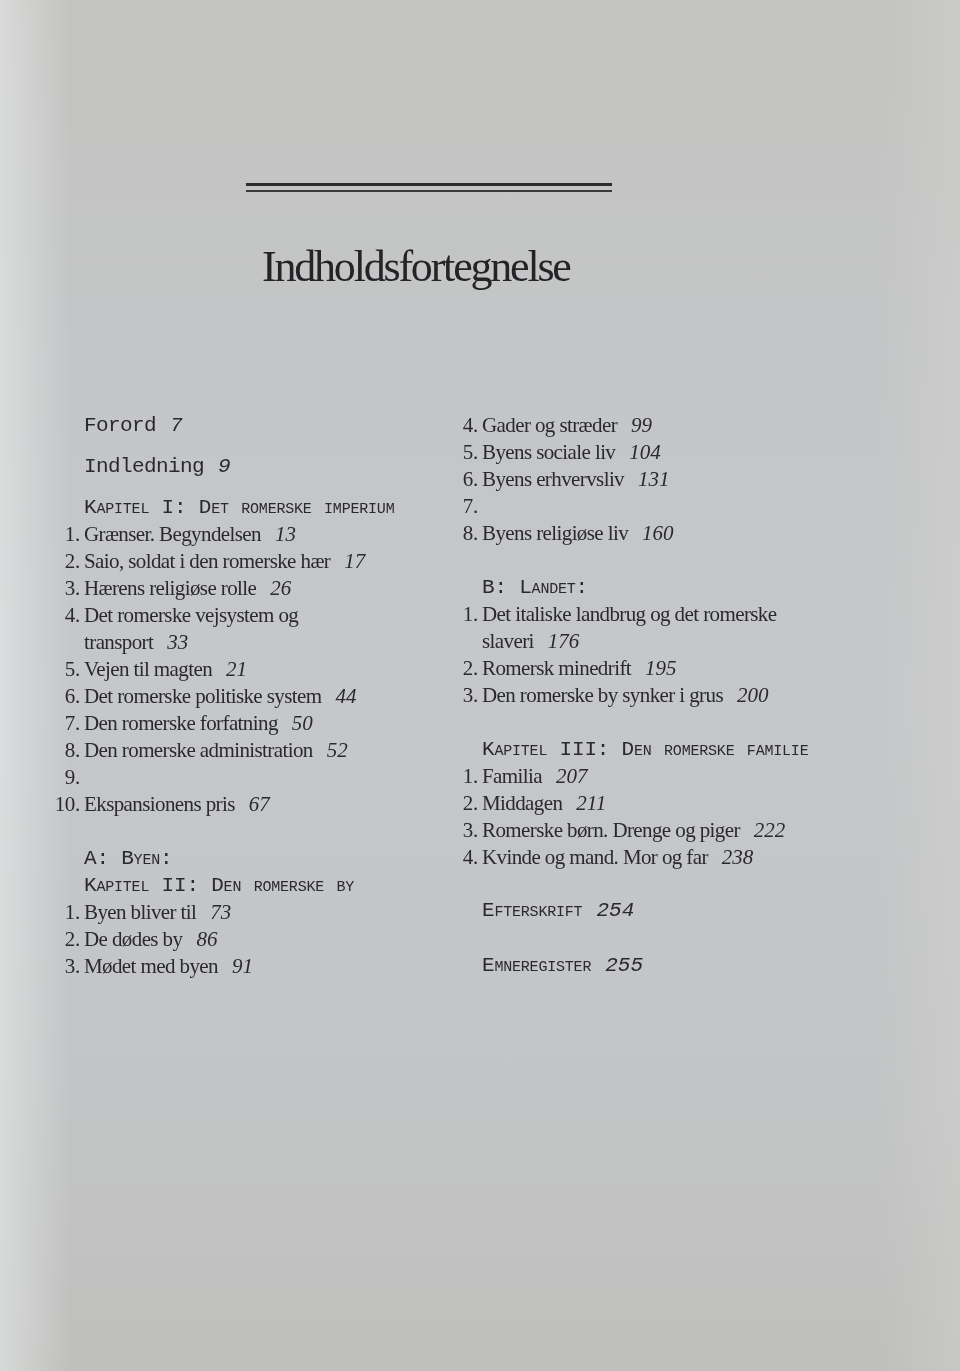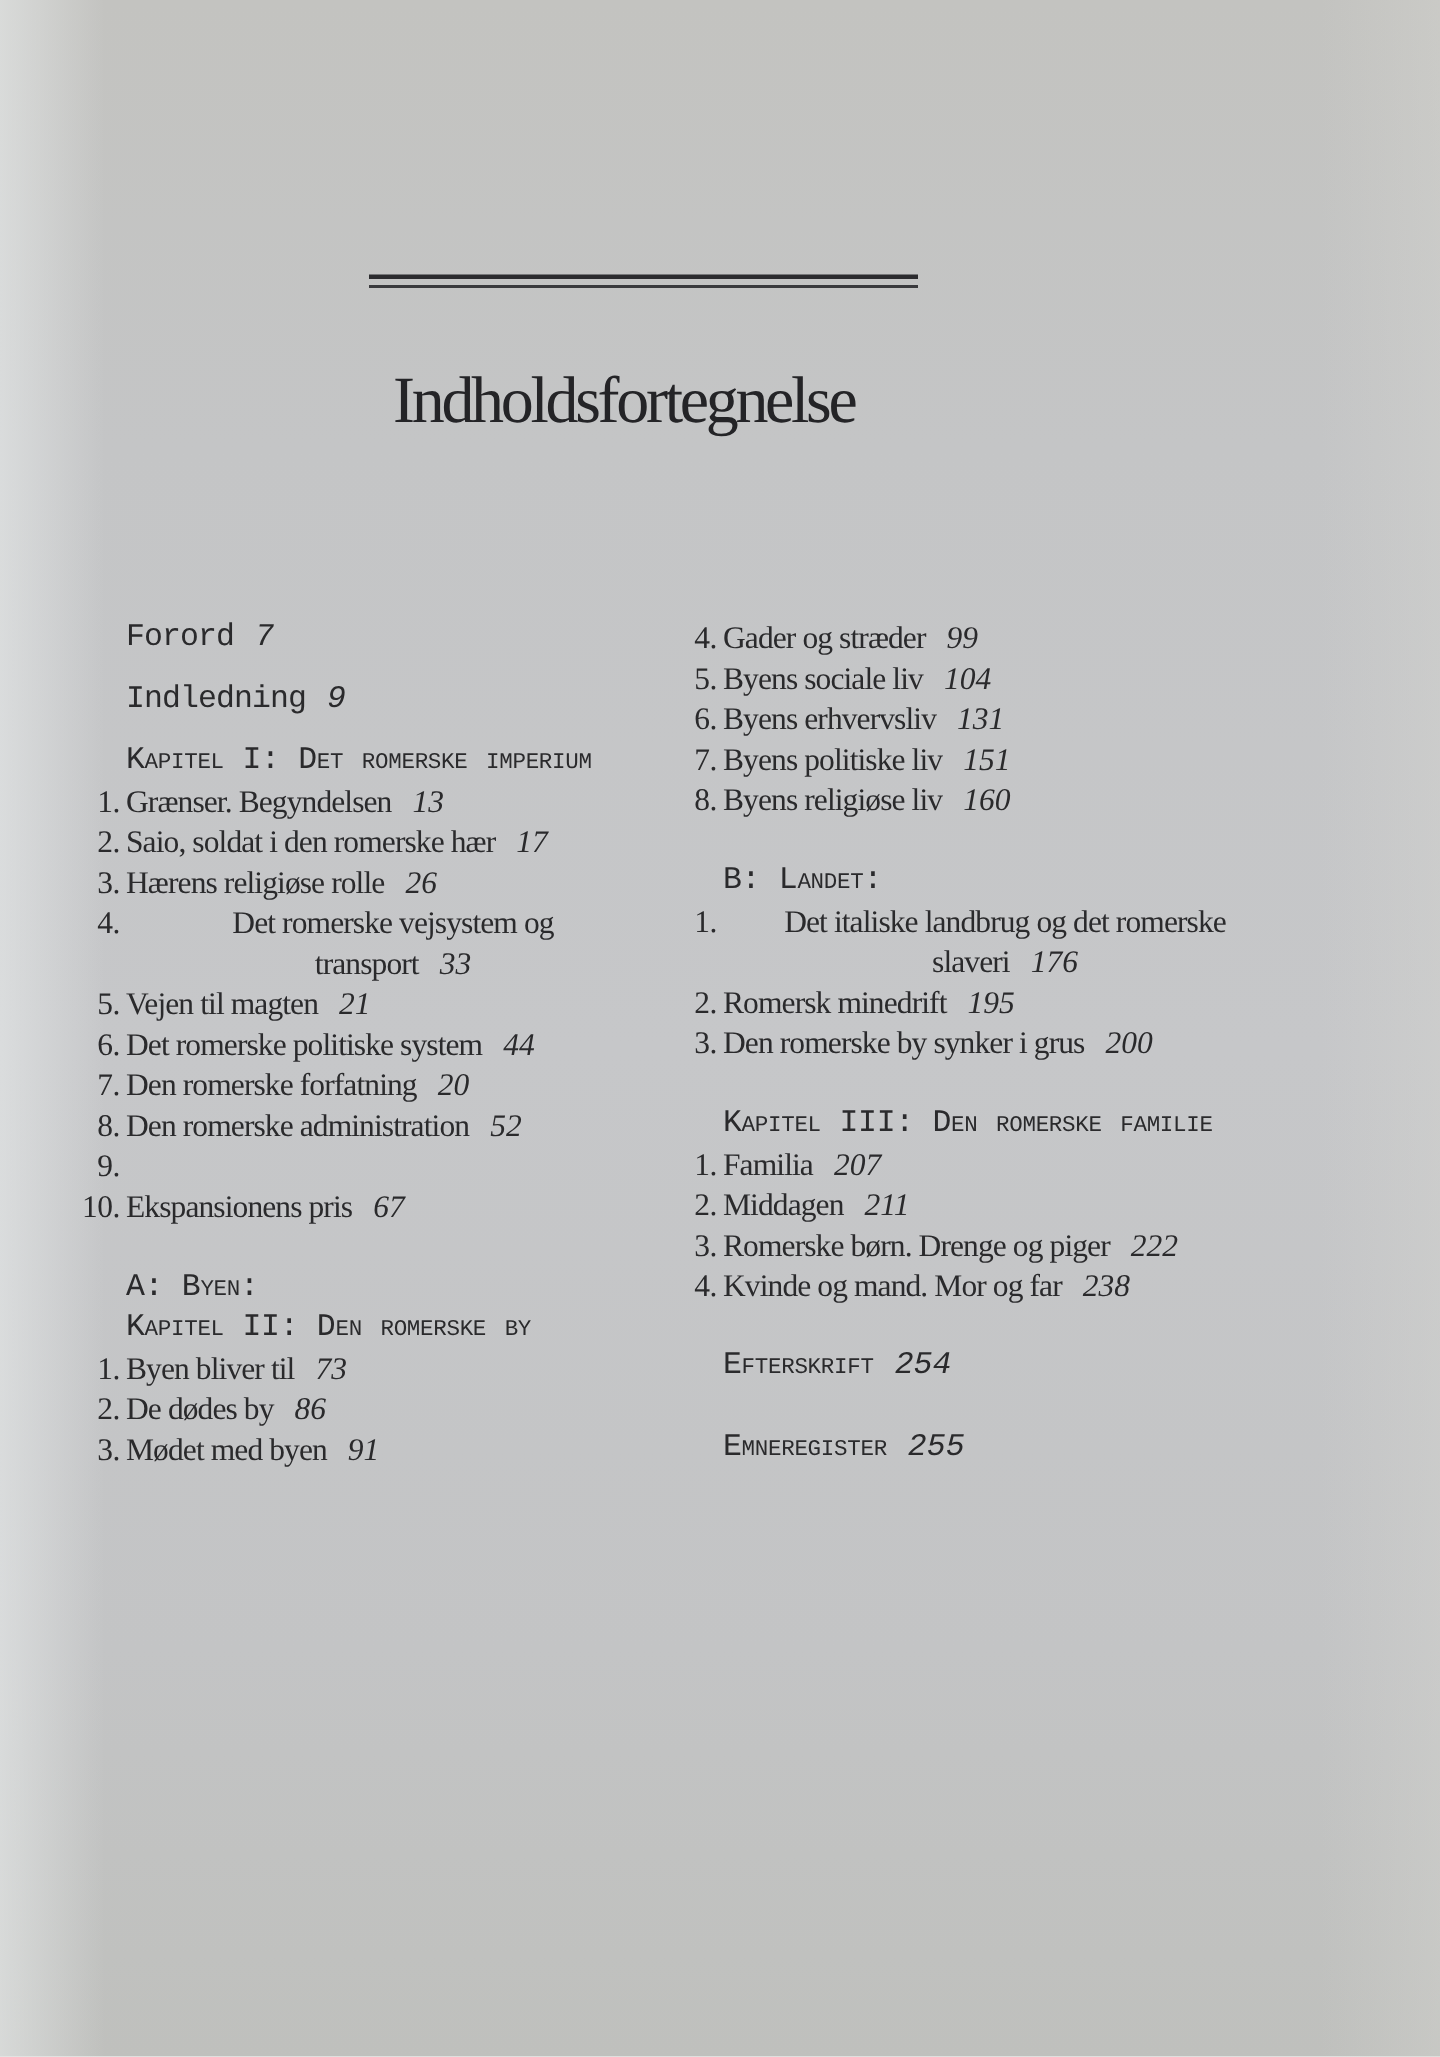--- a/index.html
+++ b/index.html
@@ -73,21 +73,21 @@
     }
     .sc {
       font-variant: small-caps;
       letter-spacing: -0.2px;
       text-align: right;
     }
     .heading-line {
       padding-left: 44px;
       font-family: Liberation Mono, monospace;
     }
-    .line { display: block; text-align: center; }
+    .line { display: block; }
   </style>
 </head>
 <body>
 
 <div class="rules">
   <div class="rule-thick"></div>
   <div class="rule-gap"></div>
   <div class="rule-thin"></div>
 </div>
 
@@ -128,21 +128,21 @@
   <div class="entry">
     <span class="num">5.</span>
     <span class="text-block"><span>Vejen til magten</span><span class="pg">21</span></span>
   </div>
   <div class="entry">
     <span class="num">6.</span>
     <span class="text-block"><span>Det romerske politiske system</span><span class="pg">44</span></span>
   </div>
   <div class="entry">
     <span class="num">7.</span>
-    <span class="text-block"><span>Den romerske forfatning</span><span class="pg">20</span></span>
+    <span class="text-block"><span>Den romerske forfatning</span><span class="pg">50</span></span>
   </div>
   <div class="entry">
     <span class="num">8.</span>
     <span class="text-block"><span>Den romerske administration</span><span class="pg">52</span></span>
   </div>
   <div class="entry">
     <span class="num">9.</span>
   </div>
   <div class="entry">
     <span class="num">10.</span>
@@ -177,21 +177,20 @@
   <div class="entry">
     <span class="num">5.</span>
     <span class="text-block"><span>Byens sociale liv</span><span class="pg">104</span></span>
   </div>
   <div class="entry">
     <span class="num">6.</span>
     <span class="text-block"><span>Byens erhvervsliv</span><span class="pg">131</span></span>
   </div>
   <div class="entry">
     <span class="num">7.</span>
-    <span class="text-block"><span>Byens politiske liv</span><span class="pg">151</span></span>
   </div>
   <div class="entry">
     <span class="num">8.</span>
     <span class="text-block"><span>Byens religiøse liv</span><span class="pg">160</span></span>
   </div>
 
   <div style="height:27px"></div>
 
   <div class="entry heading-line sc">B: Landet:</div>
 

